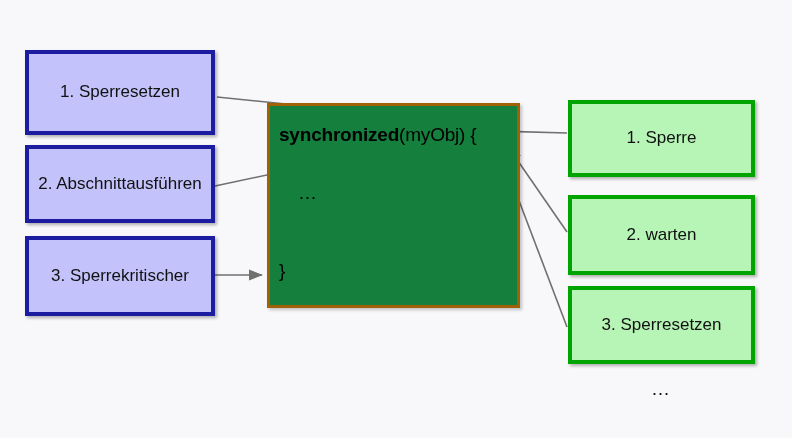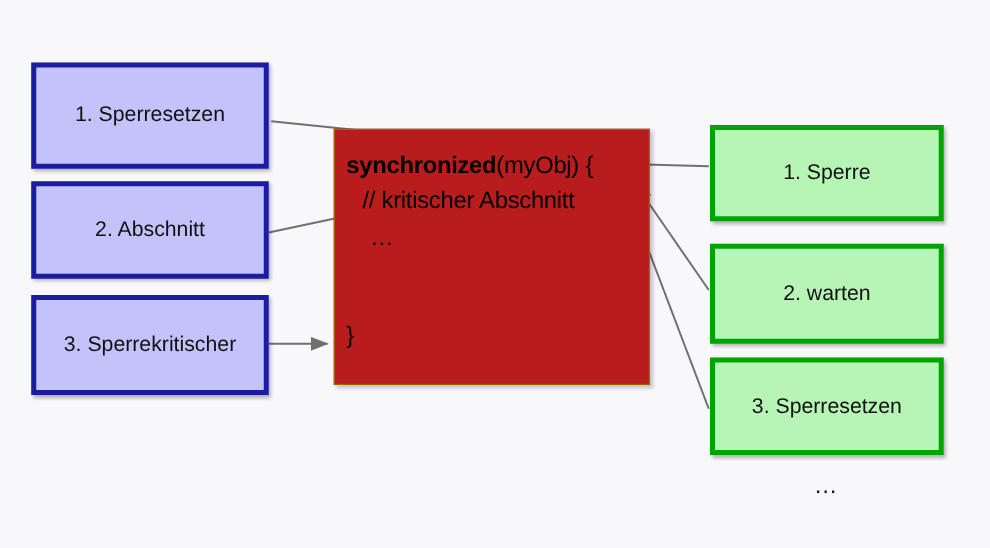--- a/index.html
+++ b/index.html
@@ -56,22 +56,22 @@
   }
 
   
   #code-block {
     position: absolute;
     left: 267px;
     top: 103px;
     width: 253px;
     height: 205px;
     box-sizing: border-box;
-    background: #b91c1c;
-    border: 1px solid #a16207;
+    background: #15803d;
+    border: 3px solid #a16207;
     box-shadow: 2px 2px 3px rgba(0,0,0,0.22);
   }
   .code-line {
     position: absolute;
     white-space: nowrap;
     color: #000000;
     font-size: 19px;
     letter-spacing: -0.2px;
   }
   .code-kw { font-weight: bold; }
@@ -113,31 +113,31 @@
     <line x1="567" y1="327" x2="507" y2="169" stroke="#70706e" stroke-width="1.6" marker-end="url(#ah)"></line>
   </svg>
 
   <div class="box box-blue" id="blue-1" style="left:25px; top:50px; width:190px; height:85px;">
     <span class="line">1. Sperre</span>
     <span class="line">setzen</span>
   </div>
 
   <div class="box box-blue" id="blue-2" style="left:25px; top:145px; width:190px; height:78px;">
     <span class="line">2. Abschnitt</span>
+    <span class="line">ausführen</span>
   </div>
 
   <div class="box box-blue" id="blue-3" style="left:25px; top:236px; width:190px; height:80px;">
     <span class="line">3. Sperre</span>
     <span class="line">kritischer</span>
   </div>
 
   <div id="code-block">
     <div class="code-line" id="code-l1"><span class="code-kw">synchronized</span><span>(myObj) {</span></div>
 
-    <div class="code-line" id="code-l2">// kritischer Abschnitt</div>
 
     <div class="code-line" id="code-l3">…</div>
 
     <div class="code-line" id="code-l4">}</div>
   </div>
 
   <div class="box box-green" id="green-1" style="left:568px; top:100px; width:187px; height:77px;">
     <span class="line">1. Sperre</span>
   </div>
 

